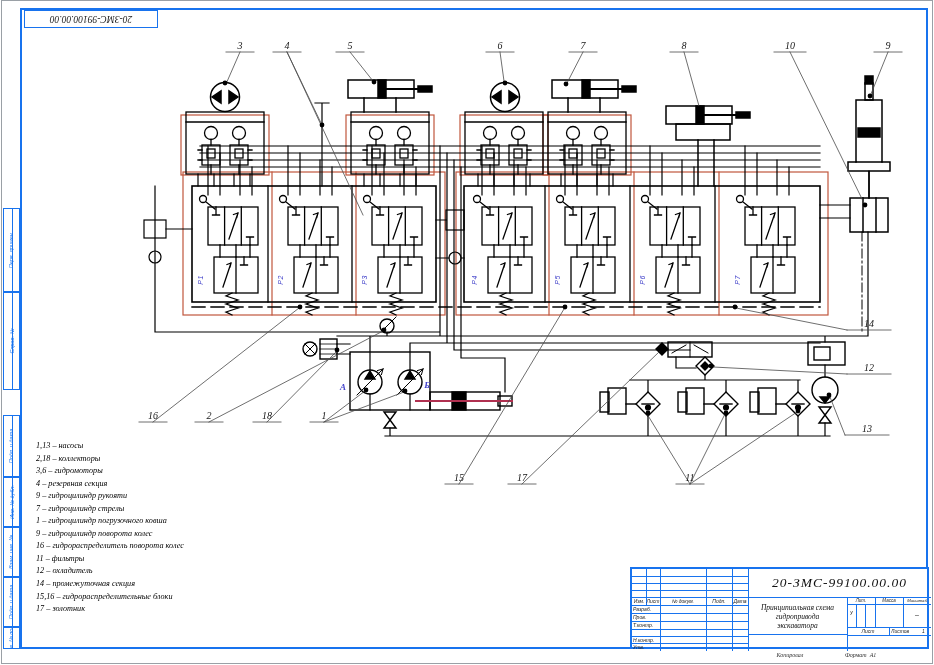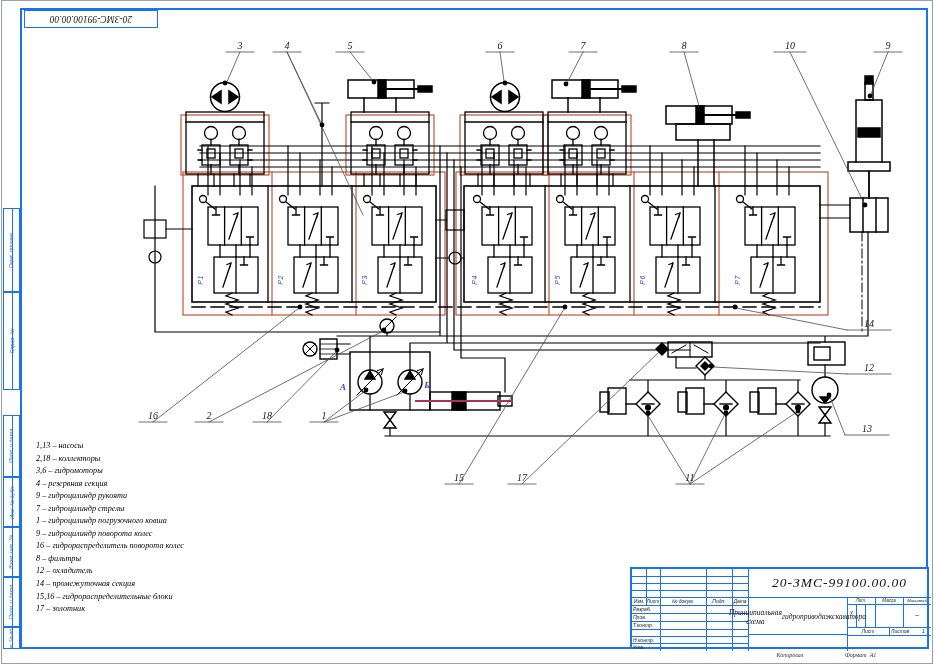--- a/index.html
+++ b/index.html
@@ -33,21 +33,21 @@
        font-family:"Liberation Sans",sans-serif;}
   .hl{position:absolute;height:0;border-top:1px solid #1873ee;}
   .vl{position:absolute;width:0;border-left:1px solid #1873ee;}
   .tlb{position:absolute;font:italic 5px "Liberation Sans",sans-serif;color:#222;
        white-space:nowrap;overflow:hidden;}
   .tlc{text-align:center;}
   .docnum{position:absolute;left:116px;top:2px;width:183px;height:24px;
        display:flex;align-items:center;justify-content:center;
        font:italic 13.5px "Liberation Serif",serif;color:#111;letter-spacing:1px;}
   .dname{position:absolute;left:116px;top:31px;width:99px;height:33px;
-       display:flex;flex-direction:row;align-items:center;justify-content:center;
+       display:flex;flex-direction:column;align-items:center;justify-content:center;
        font:italic 7.5px "Liberation Serif",serif;color:#111;line-height:9px;text-align:center;}
   .subframe{position:absolute;font:italic 6px "Liberation Serif",serif;color:#333;}
 </style>
 </head>
 <body>
 
 <div class="paper-edge"></div>
 <div class="frame"></div>
 
 <div class="corner-stamp">
@@ -359,21 +359,21 @@
 <div class="legend">
   <div>1,13 – насосы</div>
   <div>2,18 – коллекторы</div>
   <div>3,6 – гидромоторы</div>
   <div>4 – резервная секция</div>
   <div>9 – гидроцилиндр рукояти</div>
   <div>7 – гидроцилиндр стрелы</div>
   <div>1 – гидроцилиндр погрузочного ковша</div>
   <div>9 – гидроцилиндр поворота колес</div>
   <div>16 – гидрораспределитель поворота колес</div>
-  <div>8 – фильтры</div>
+  <div>11 – фильтры</div>
   <div>12 – охладитель</div>
   <div>14 – промежуточная секция</div>
   <div>15,16 – гидрораспределительные блоки</div>
   <div>17 – золотник</div>
 </div>
 
 <div class="ttb">
   <div class="hl" style="top:7px;left:0;width:116px"></div>
   <div class="hl" style="top:14px;left:0;width:116px"></div>
   <div class="hl" style="top:21px;left:0;width:116px"></div>

